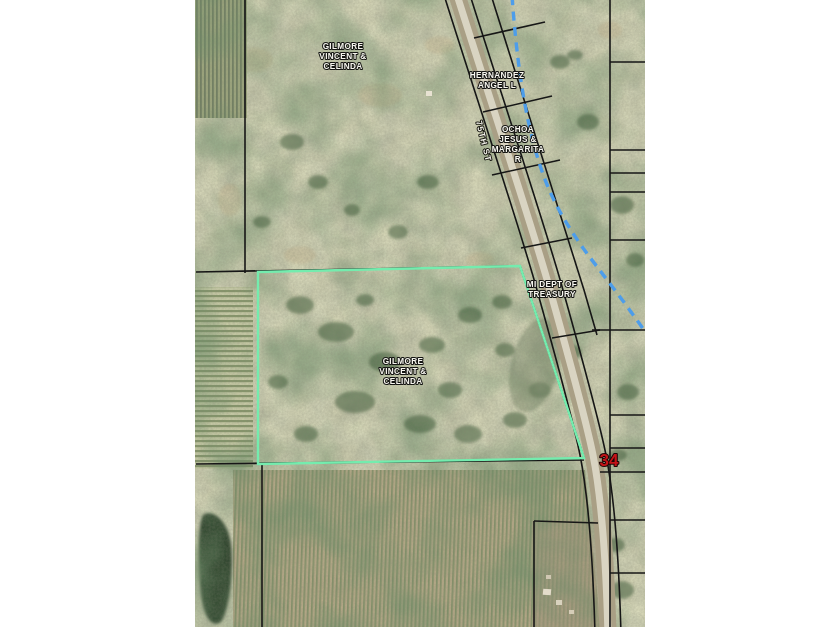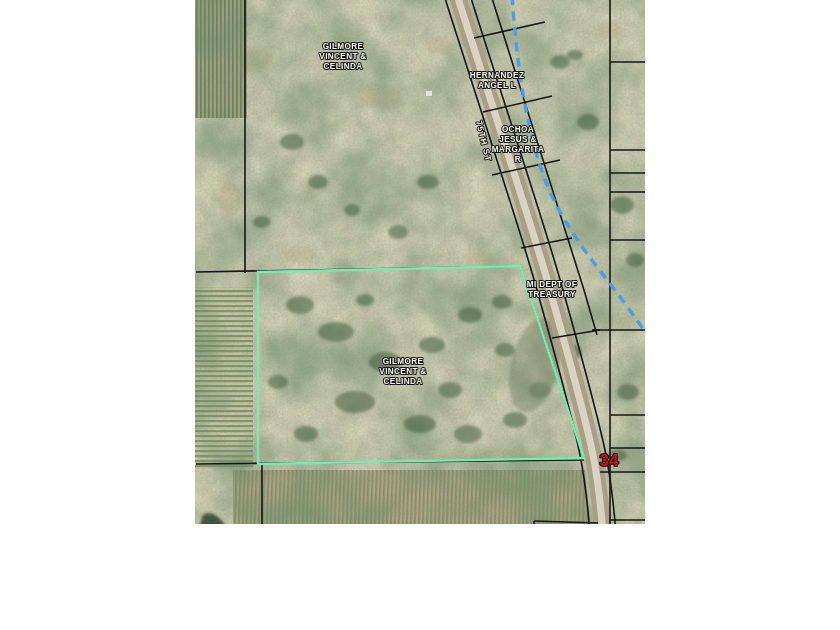--- a/index.html
+++ b/index.html
@@ -1,16 +1,16 @@
 <!DOCTYPE html>
 <html><head>
 <meta charset="utf-8">
 <style>
   html,body{margin:0;padding:0;background:#ffffff;}
-  .stage{position:relative;width:840px;height:524px;background:#22c55e;overflow:hidden;
+  .stage{position:relative;width:840px;height:630px;background:#22c55e;overflow:hidden;
          font-family:"Liberation Sans", sans-serif;}
   svg{position:absolute;left:0;top:0;display:block;}
   .owner-label{font-family:"Liberation Sans",sans-serif;font-size:8.2px;font-weight:700;
                letter-spacing:.35px;fill:#f7f6ef;stroke:#151513;stroke-width:2.1px;
                paint-order:stroke;stroke-linejoin:round;text-anchor:middle;}
   .road-label{font-family:"Liberation Sans",sans-serif;font-size:8.6px;font-weight:700;
               letter-spacing:1.1px;fill:#f3f2ea;stroke:#16160f;stroke-width:2px;
               paint-order:stroke;stroke-linejoin:round;text-anchor:middle;}
   .section-label{font-family:"Liberation Sans",sans-serif;font-size:17px;font-weight:700;
                  fill:#c51318;stroke:#1c0505;stroke-width:2.1px;paint-order:stroke;

